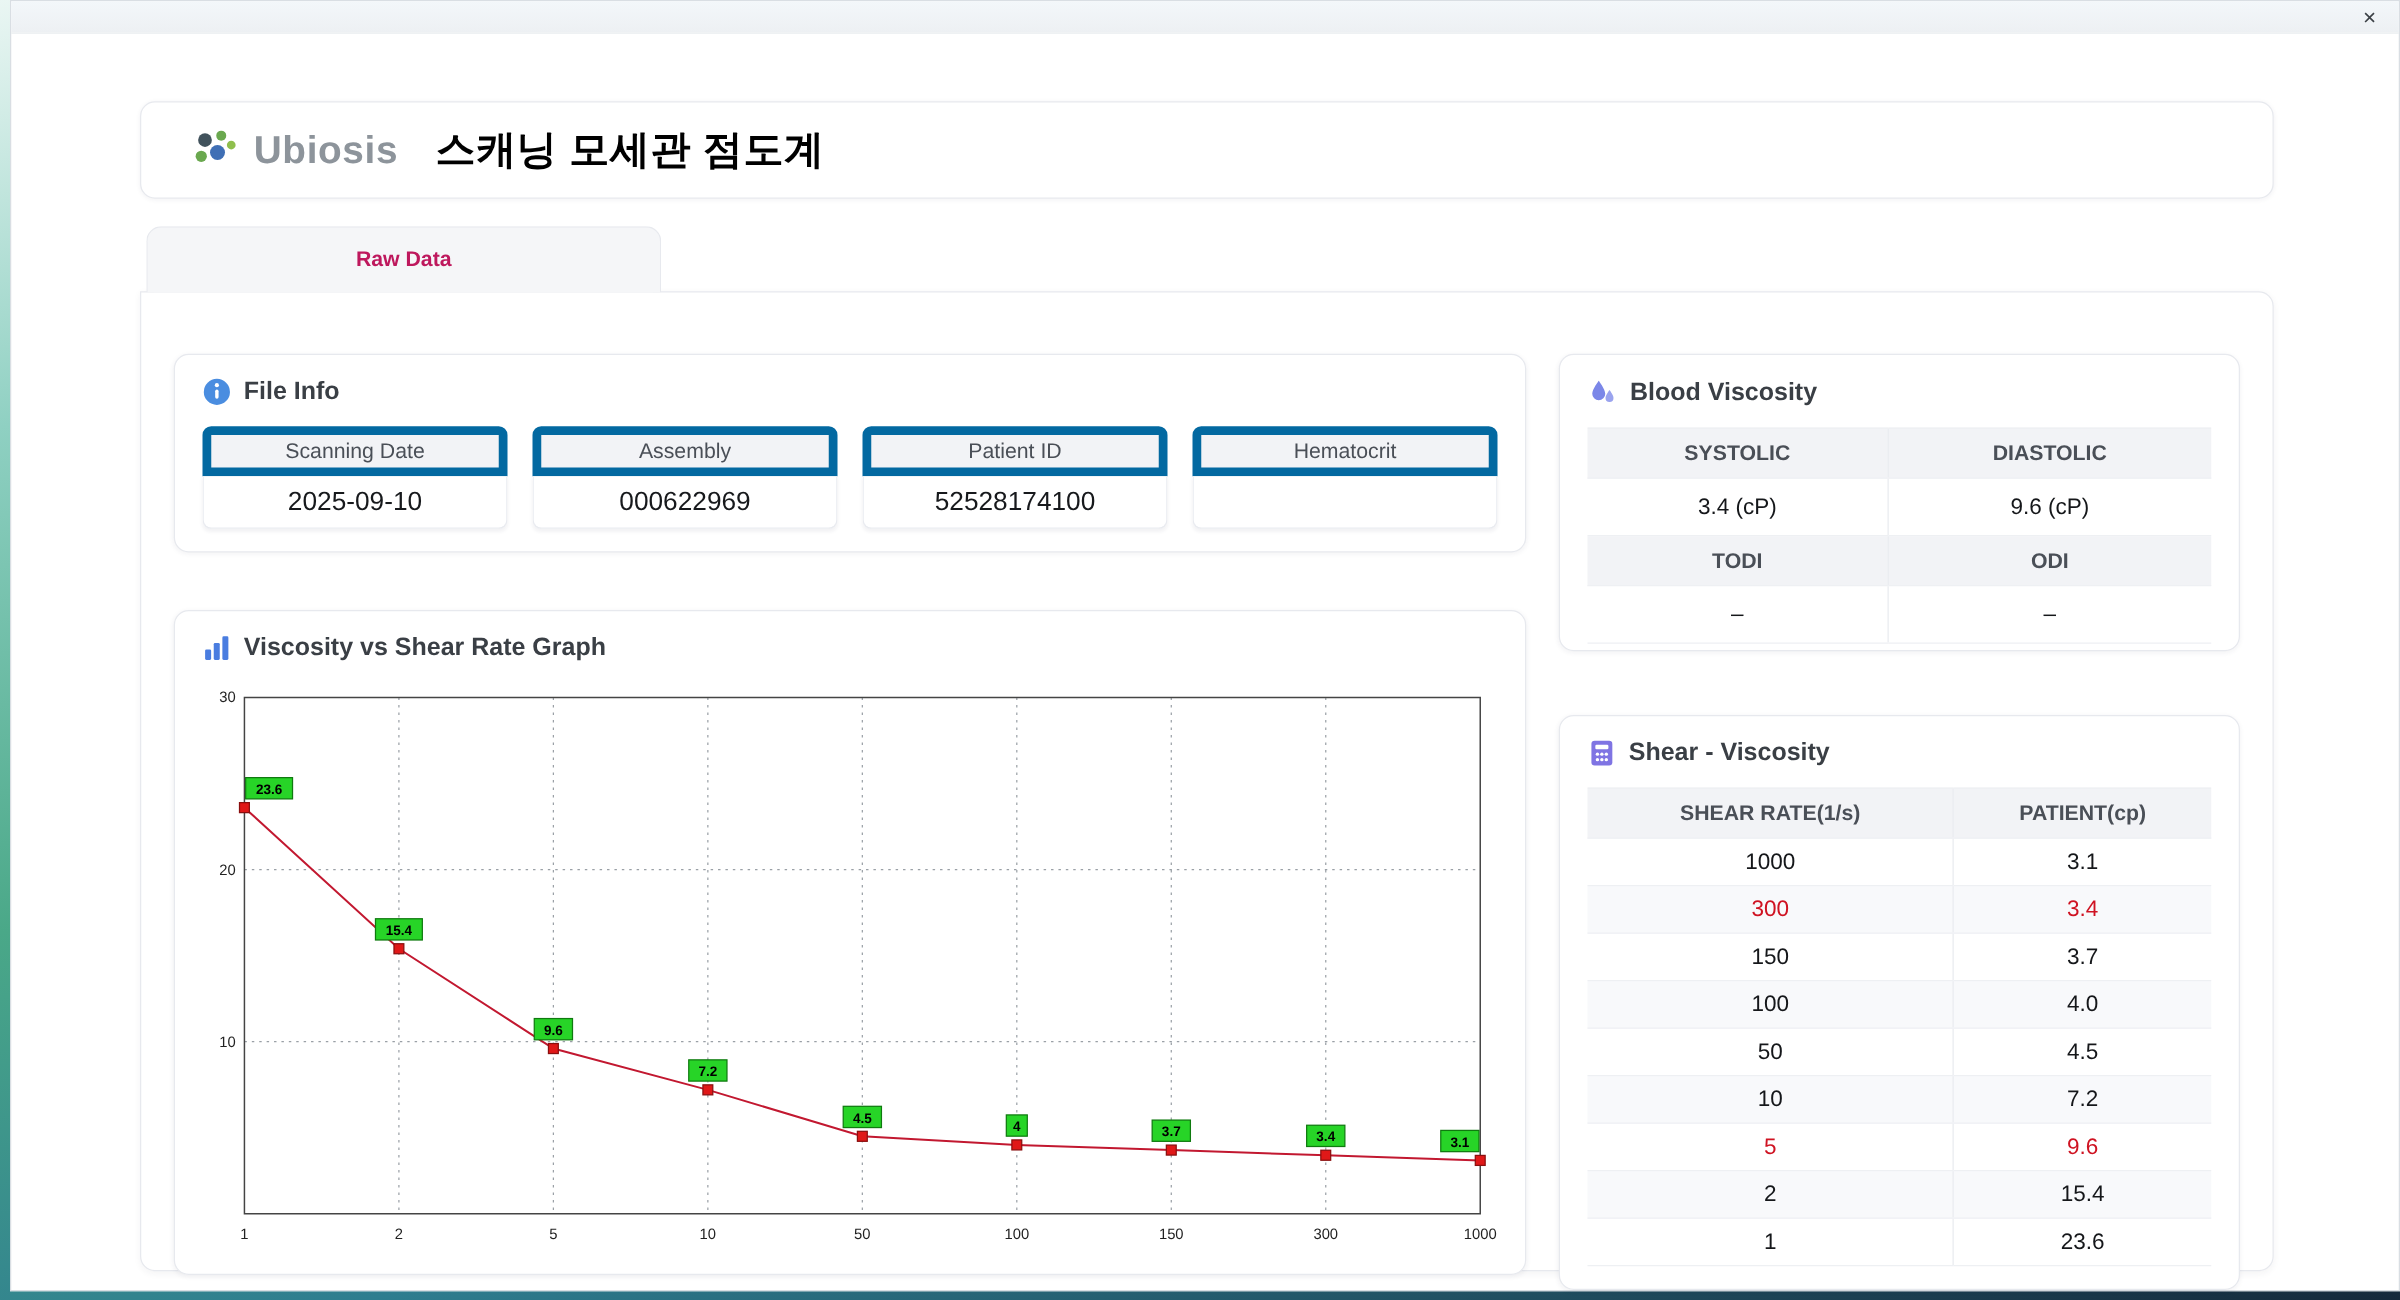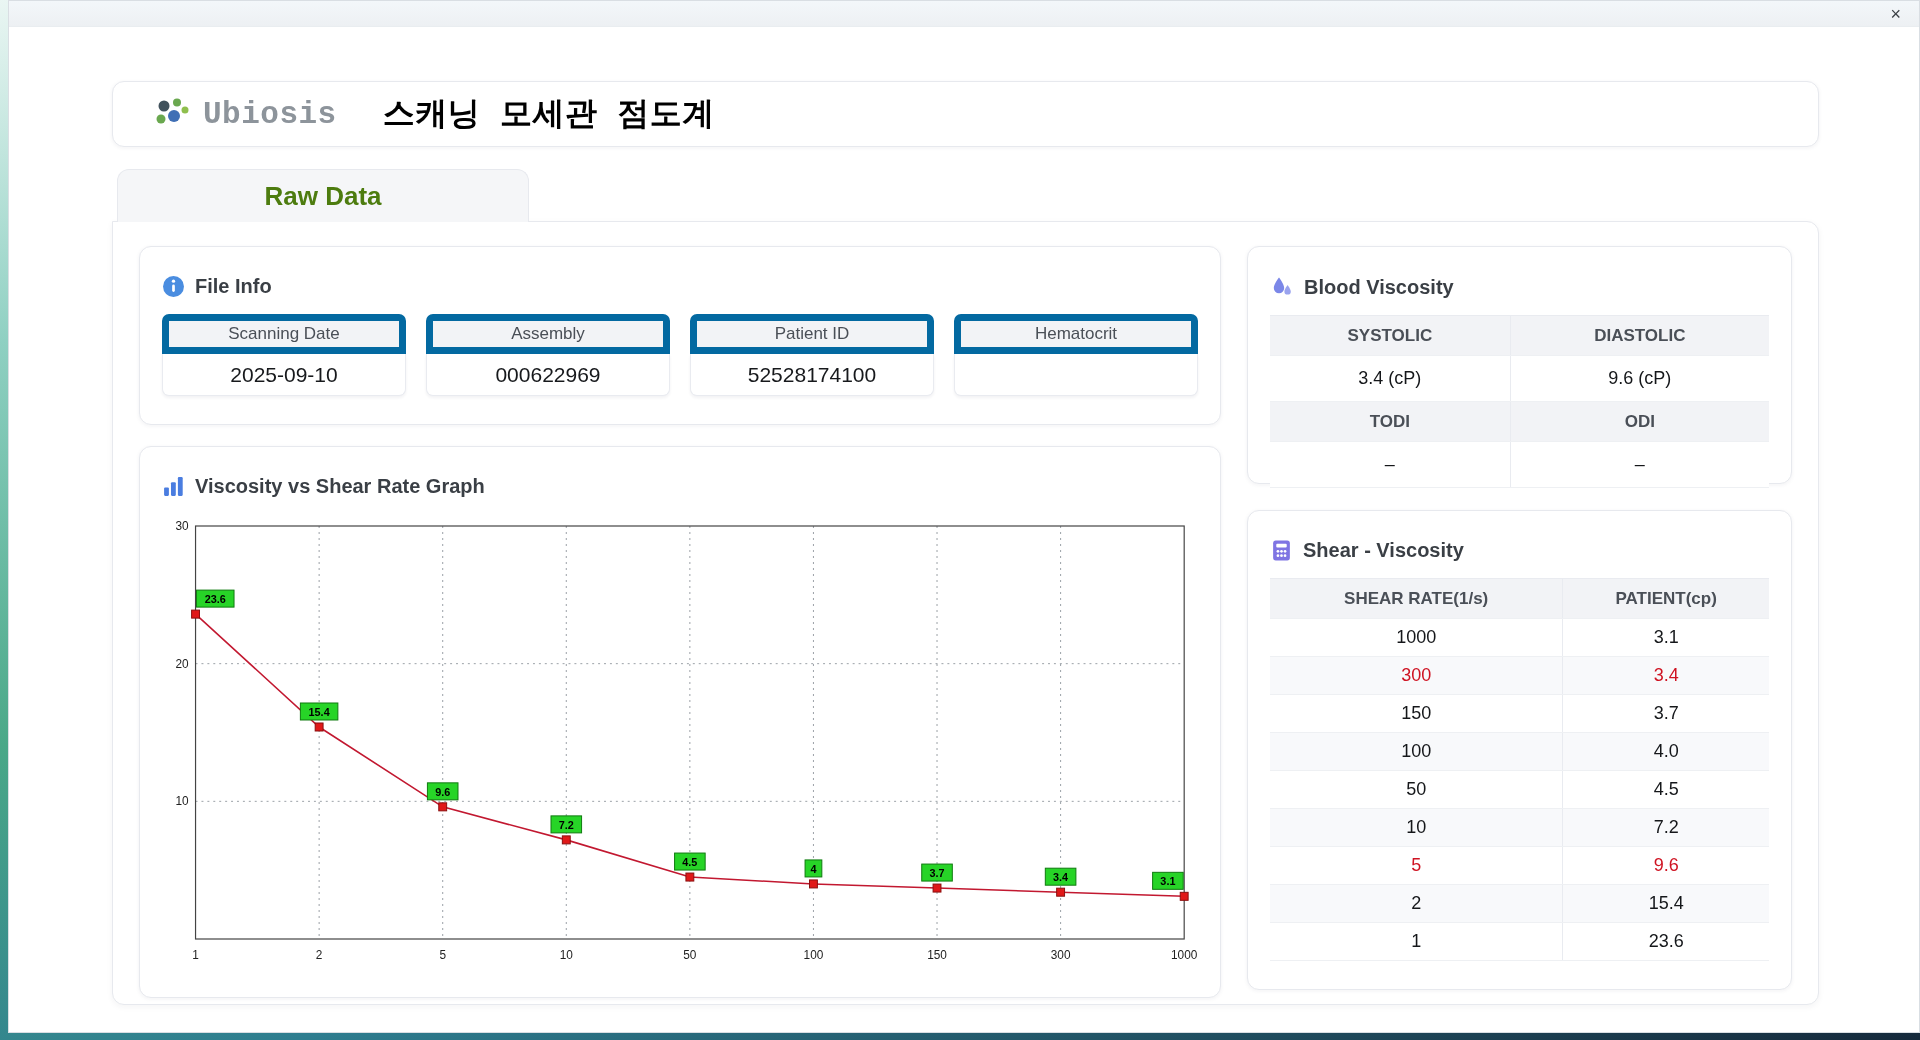--- a/index.html
+++ b/index.html
@@ -23,52 +23,52 @@
     cursor:pointer; padding:2px 6px;
   }
   .content { padding:54px 100px 0 103px; }
 
   
   .card {
     background:#fff; border:1px solid #e7e9ee; border-radius:12px;
     box-shadow:0 1px 4px rgba(30,40,60,0.06);
   }
   .header-card {
-    height:66px; display:flex; align-items:center; padding:0 40px; gap:46px;font-family:Liberation Mono, monospace;
+    height:78px; display:flex; align-items:center; padding:0 40px; gap:30px;
   }
   .logo { display:flex; align-items:center; gap:8px; }
   .logo-text { font-size:31px; font-weight:600; color:#8d949b; letter-spacing:0.5px; }
   .app-title { font-size:32px; font-weight:700; color:#000000; letter-spacing:0.5px; }
 
   
   .tabs { display:flex; align-items:flex-end; margin-top:22px; margin-bottom:-1px; position:relative; z-index:3; }
   .tab {
     display:flex; align-items:center; justify-content:center;
     border:1px solid #e7e9ee; border-bottom:none; border-radius:12px 12px 0 0; cursor:pointer;
   }
   .tab.active {
     width:404px; height:58px; background:#ffffff; z-index:4;
     font-weight:700; color:#2c3136; font-size:19px;
   }
   .tab.inactive {
     width:412px; height:53px; background:#f5f6f8; margin-left:5px;
-    color:#4d7c0f; font-size:26px; font-weight:600;
+    color:#be185d; font-size:17px; font-weight:600;
   }
 
   
   .main-panel {
     position:relative; z-index:1; height:784px;
     background:#fff; border:1px solid #e7e9ee; border-radius:0 12px 12px 12px;
     box-shadow:0 2px 6px rgba(30,40,60,0.05);
     padding:24px 26px; display:flex; gap:26px;
   }
   .col-left { flex:1; display:flex; flex-direction:column; gap:21px; min-width:0; }
   .col-right { width:545px; display:flex; flex-direction:column; gap:26px; }
 
-  .section { padding:28px 22px; }
+  .section { padding:18px 22px;margin-top:25px; }
   .section-title { display:flex; align-items:center; gap:10px; margin-bottom:16px; }
   .section-title h2 { font-size:20px; font-weight:700; color:#3a3f45; }
 
   
   .file-fields { display:grid; grid-template-columns:repeat(4,1fr); gap:20px; }
   .ff-head {
     background:#f2f3f6; border:7px solid #0369a1; border-radius:7px 7px 0 0;
     height:40px; display:flex; align-items:center; justify-content:center;
     color:#4a4f57; font-size:17px;
   }

